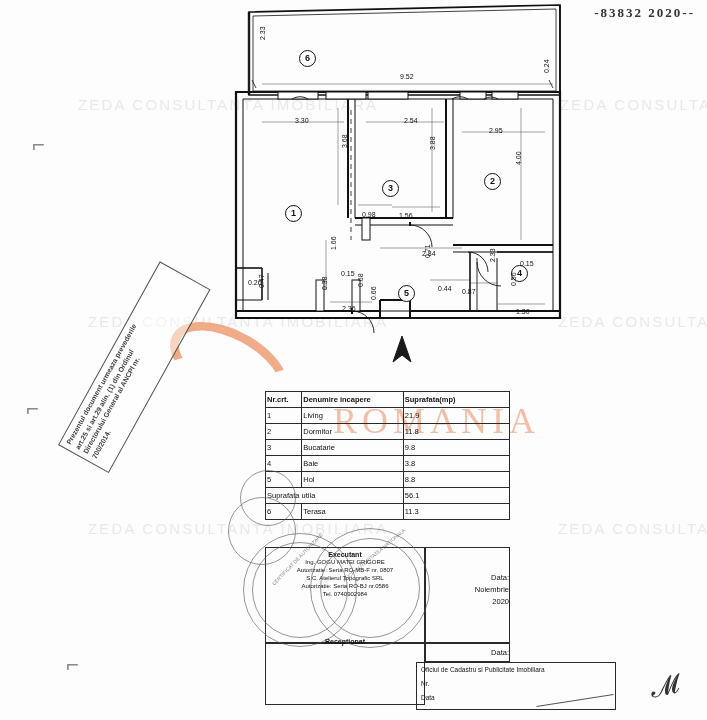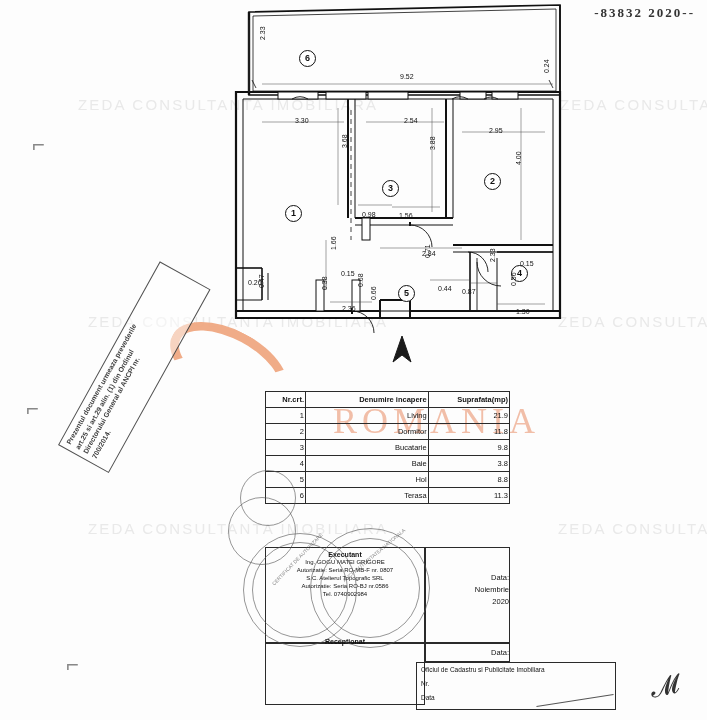--- a/index.html
+++ b/index.html
@@ -27,21 +27,21 @@
   .rnum{position:absolute;width:15px;height:15px;border:1.2px solid #111;
         border-radius:50%;font-size:9px;line-height:14px;text-align:center;
         font-weight:bold;background:#fff;color:#111;}
   .dim{position:absolute;font-size:7px;color:#111;white-space:nowrap;
        font-family:"Liberation Sans",sans-serif;}
   .dim.v{transform-origin:left top;transform:rotate(-90deg);}
 
   
   #tbl{position:absolute;left:265px;top:391px;width:245px;
        border-collapse:collapse;font-size:7.5px;background:transparent;}
-  #tbl td,#tbl th{border:1px solid #2a2a2a;padding:2px 1px;text-align:right;
+  #tbl td,#tbl th{border:1px solid #2a2a2a;padding:2px 1px;text-align:left;
        font-weight:normal;color:#111;height:11px;}
   #tbl th{font-weight:bold;font-size:7.5px;}
   .c1{width:38px;} .c2{width:125px;} .c3{width:80px;}
   .tot{font-weight:bold;}
 
   
   .blk{position:absolute;border:1px solid #2a2a2a;box-sizing:border-box;}
   .blk .ttl{font-size:7px;font-weight:bold;text-align:center;margin-top:3px;color:#111;}
   .blk .ln{font-size:6px;text-align:center;color:#111;line-height:8px;}
   .datacell{font-size:7.5px;text-align:right;color:#111;line-height:12px;}
@@ -247,20 +247,24 @@
           <td class="c1">4</td>
           <td class="c2">Baie</td>
           <td class="c3">3.8</td>
         </tr>
         <tr>
           <td class="c1">5</td>
           <td class="c2">Hol</td>
           <td class="c3">8.8</td>
         </tr>
         <tr>
+          <td class="c1 tot" colspan="2">Suprafata utila</td>
+          <td class="c2 tot">56.1</td>
+        </tr>
+        <tr>
           <td class="c1">6</td>
           <td class="c2">Terasa</td>
           <td class="c3">11.3</td>
         </tr>
       </tbody>
   </table>
 
   <div class="blk" style="left:265px;top:547px;width:160px;height:96px;">
     <div class="ttl">Executant</div>
     <div class="ln">Ing. GOGU MATEI GRIGORE</div>

